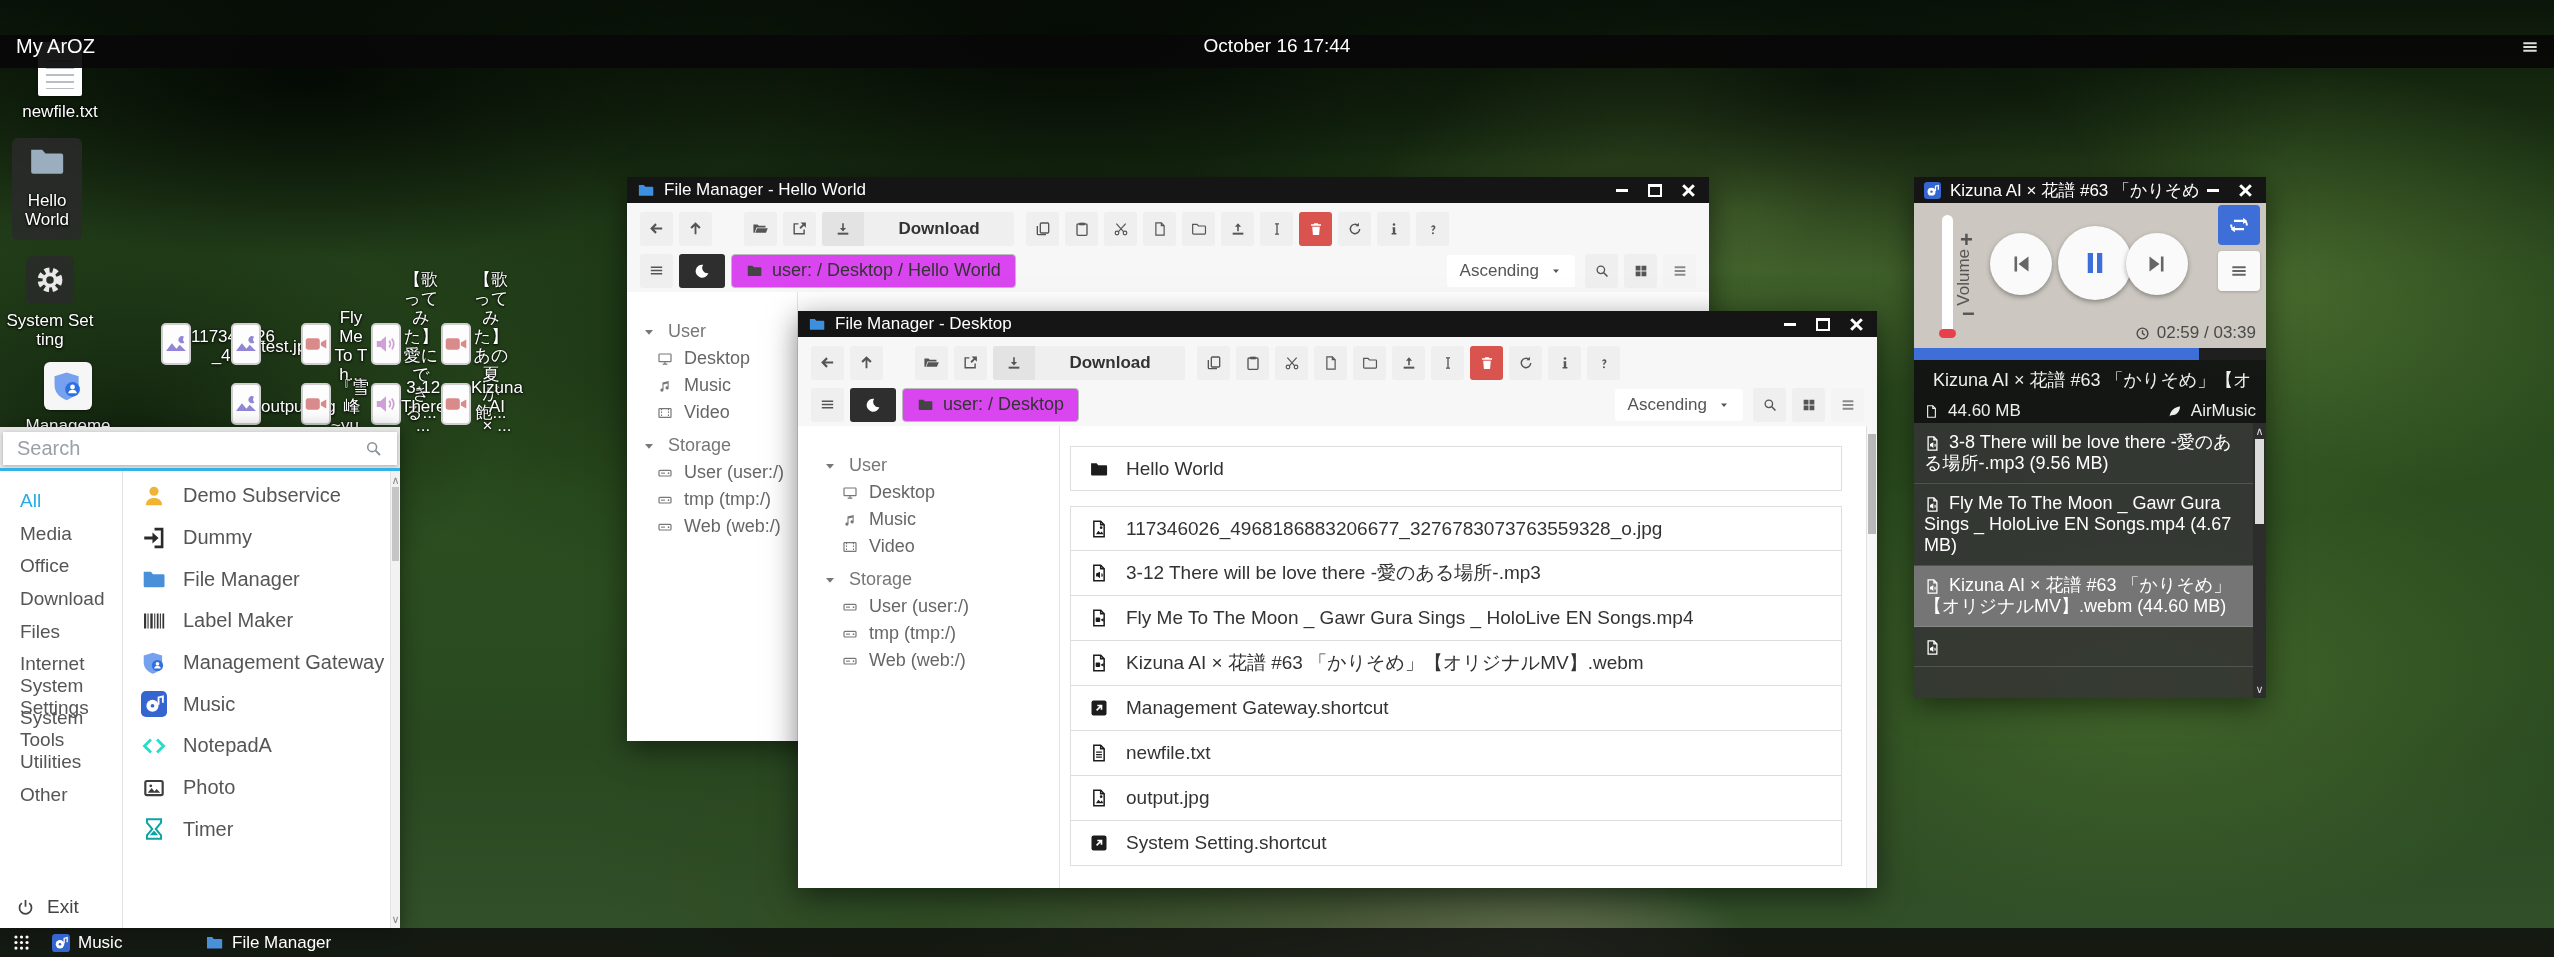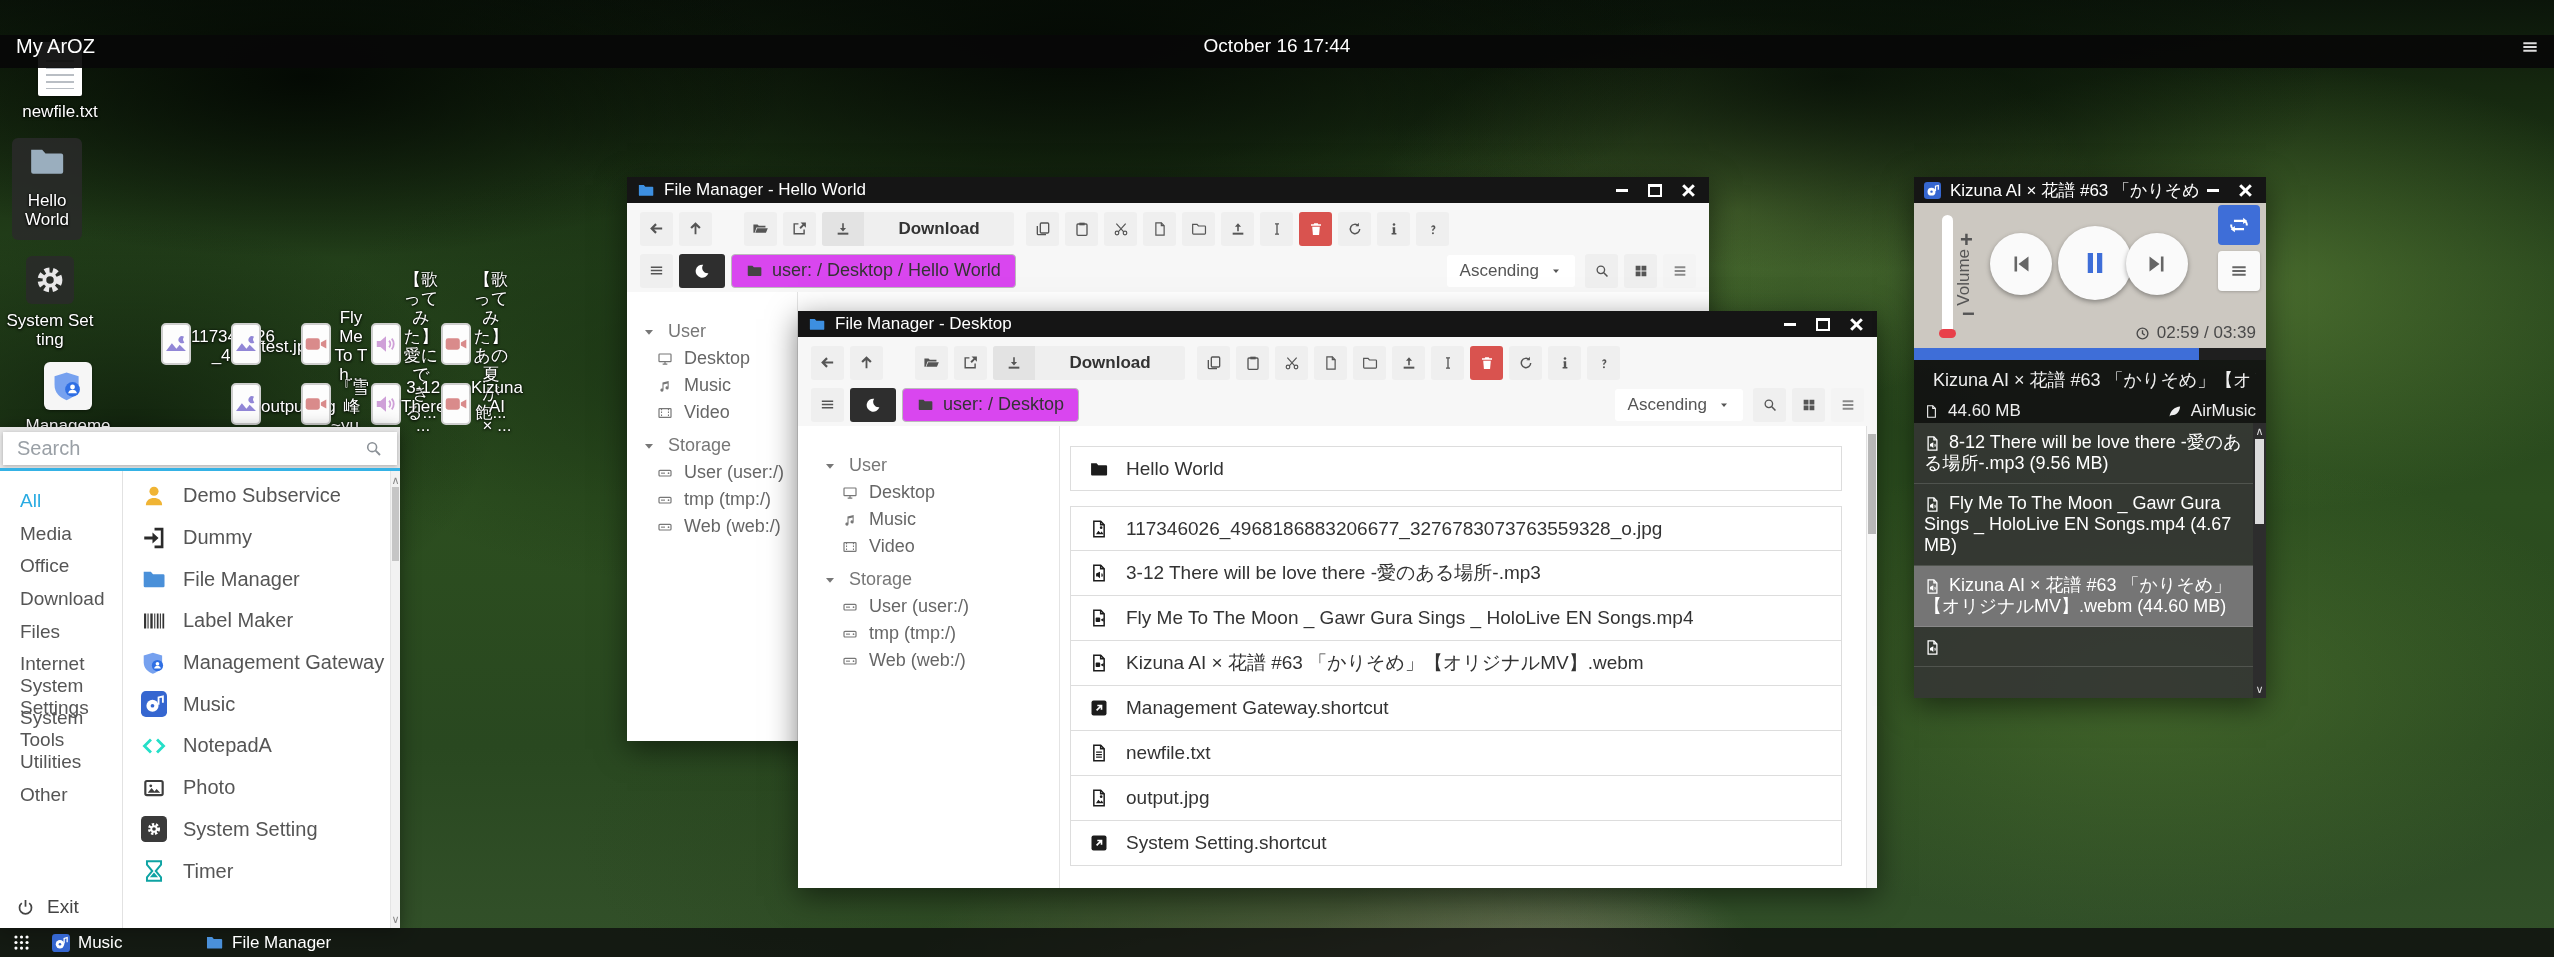--- a/index.html
+++ b/index.html
@@ -1093,26 +1093,20 @@
           <span>NotepadA</span>
         </div>
 
         <div class="app">
           <svg class="ic c-photo" width="26" height="26">
             <use href="#i-photo"></use>
           </svg>
           <span>Photo</span>
         </div>
 
-        <div class="app">
-          <svg class="ic c-gear-dark" width="26" height="26">
-            <use href="#i-gear-dark"></use>
-          </svg>
-          <span>System Setting</span>
-        </div>
 
         <div class="app">
           <svg class="ic c-hourglass" width="26" height="26">
             <use href="#i-hourglass"></use>
           </svg>
           <span>Timer</span>
         </div>
       </div>
     <div class="mscroll">
       <div class="arr" style="top:3px;">∧</div>
@@ -1197,21 +1191,21 @@
           <use href="#i-leaf"></use>
         </svg>
       <span>AirMusic</span>
     </div>
   </div>
   <div class="plist">
 
       <div class="pl-item">
         <svg class="ic c-file-audio" width="17" height="17">
           <use href="#i-file-audio"></use>
-        </svg><span>8-12 There will be love there -愛のある場所-.mp3 (9.56 MB)</span>
+        </svg><span>3-8 There will be love there -愛のある場所-.mp3 (9.56 MB)</span>
       </div>
 
       <div class="pl-item">
         <svg class="ic c-file-audio" width="17" height="17">
           <use href="#i-file-audio"></use>
         </svg><span>Fly Me To The Moon _ Gawr Gura Sings _ HoloLive EN Songs.mp4 (4.67 MB)</span>
       </div>
 
       <div class="pl-item selected">
         <svg class="ic c-file-audio" width="17" height="17">

